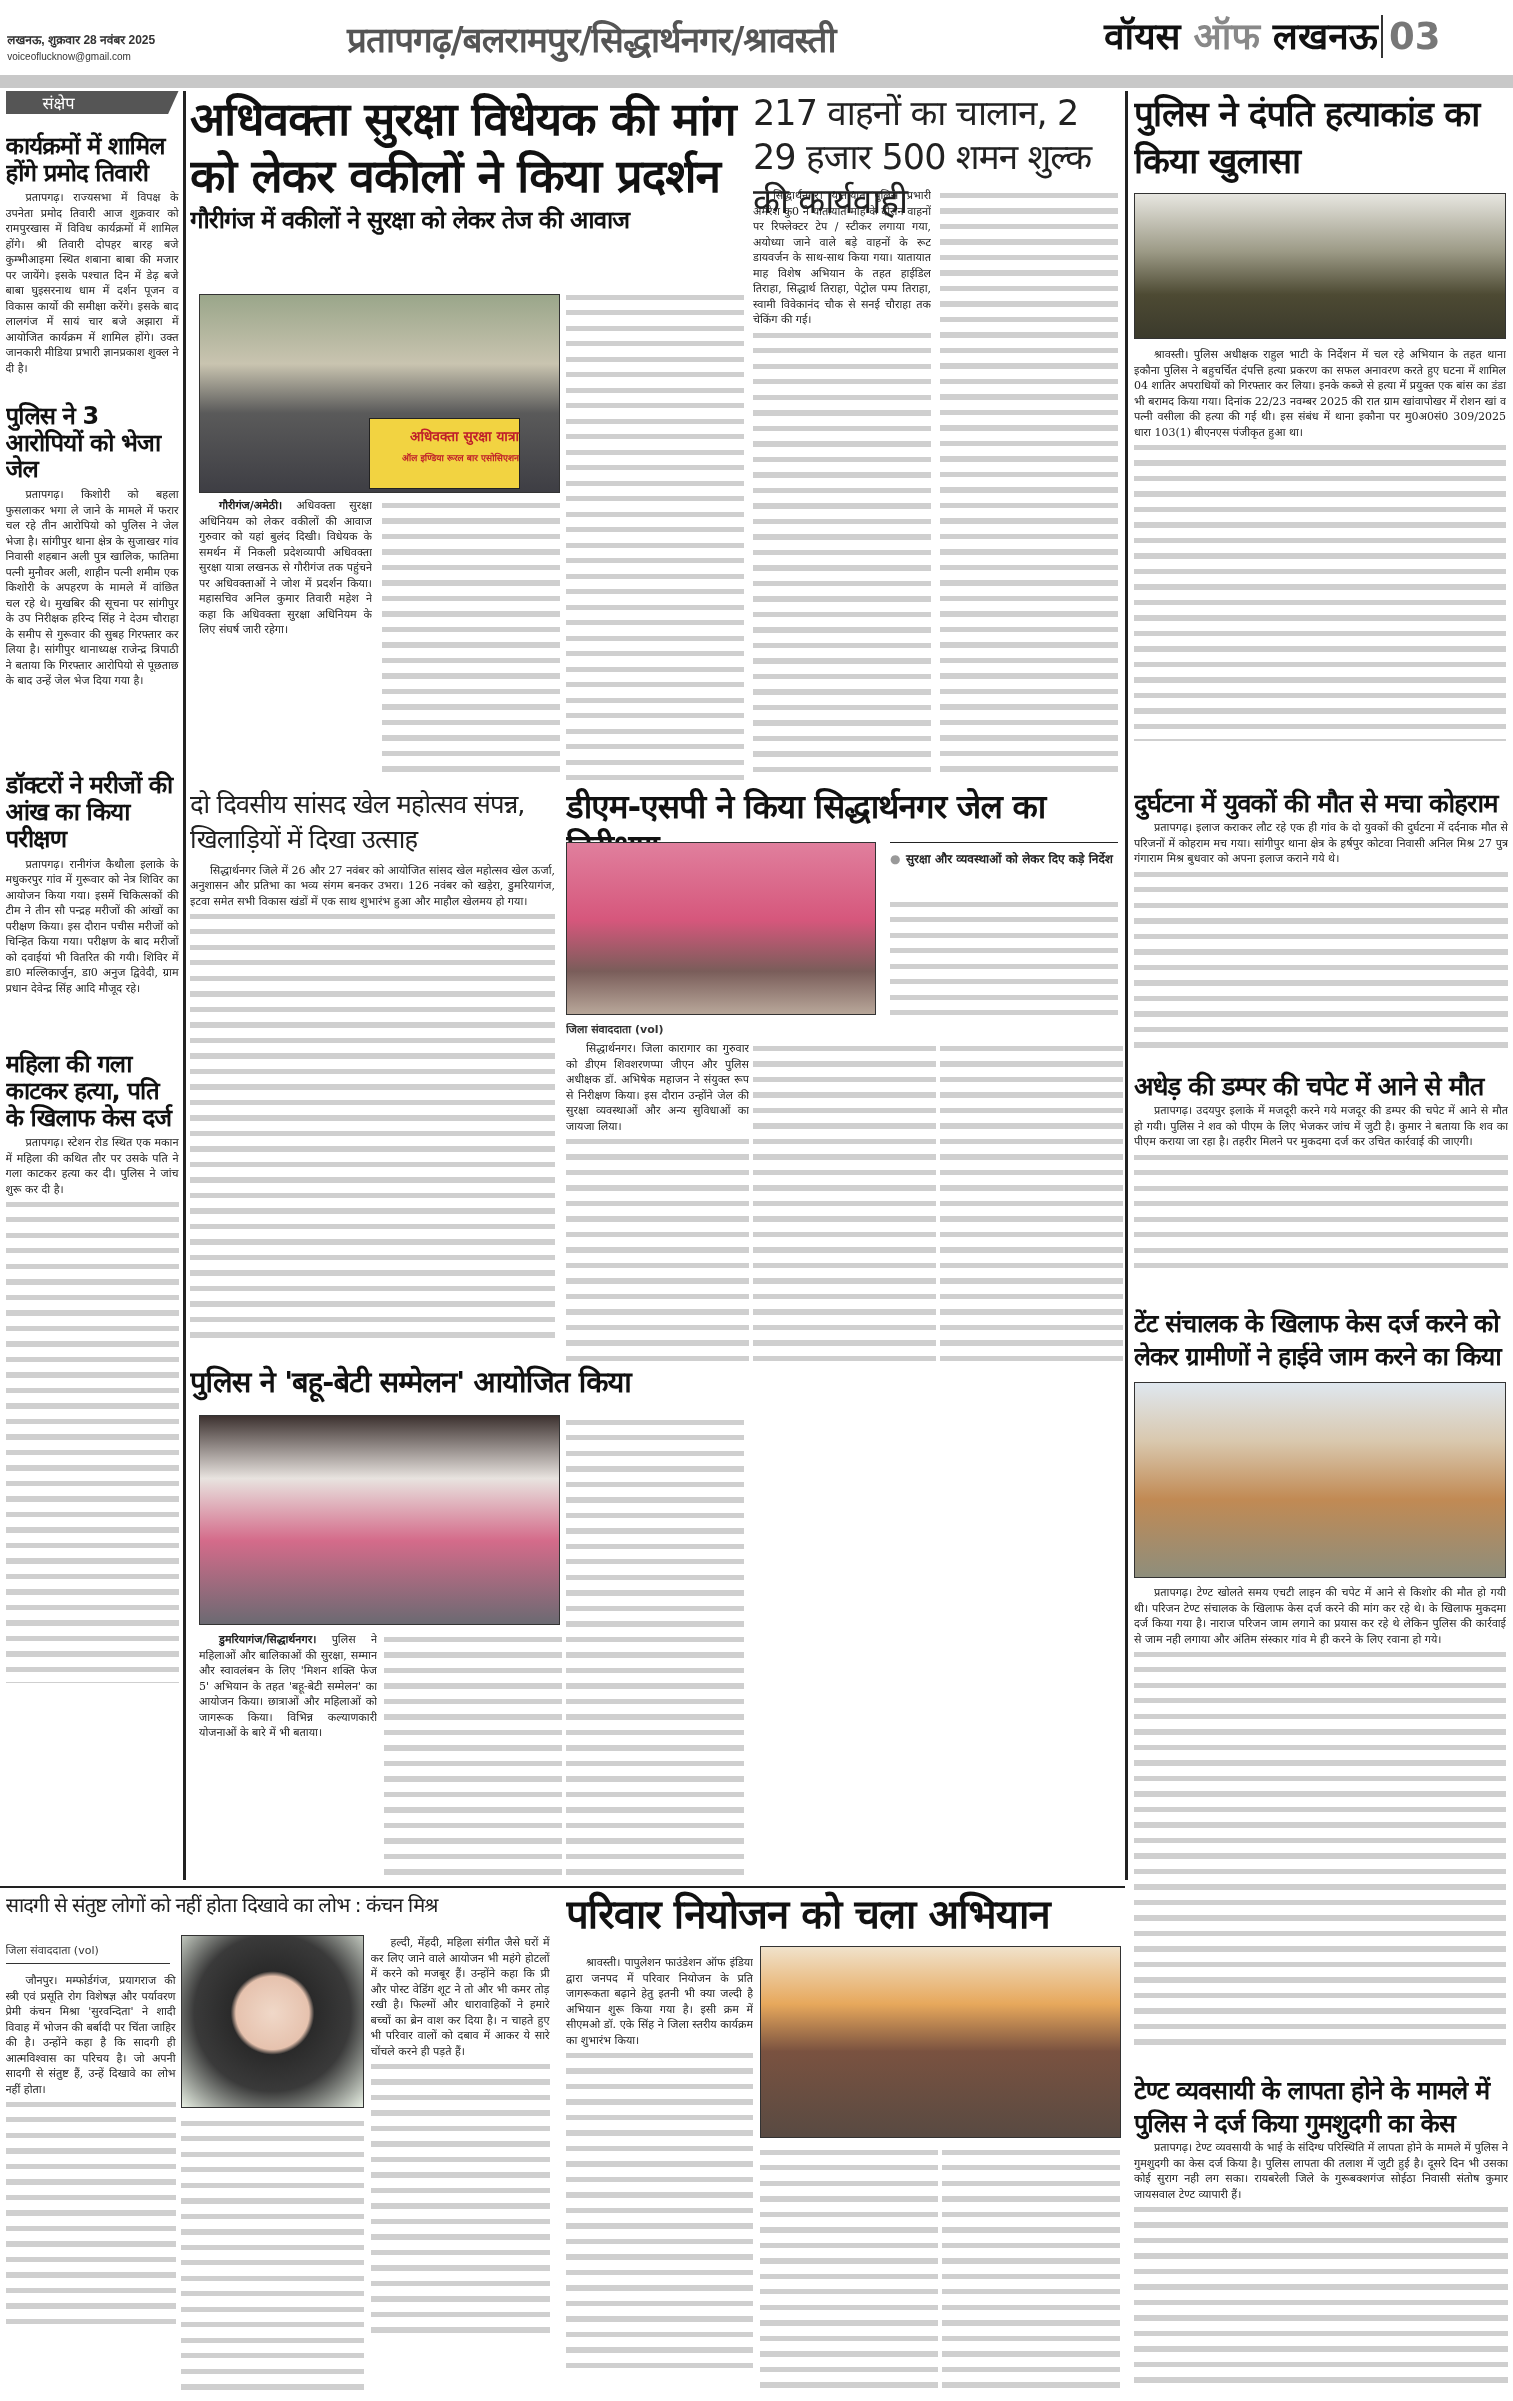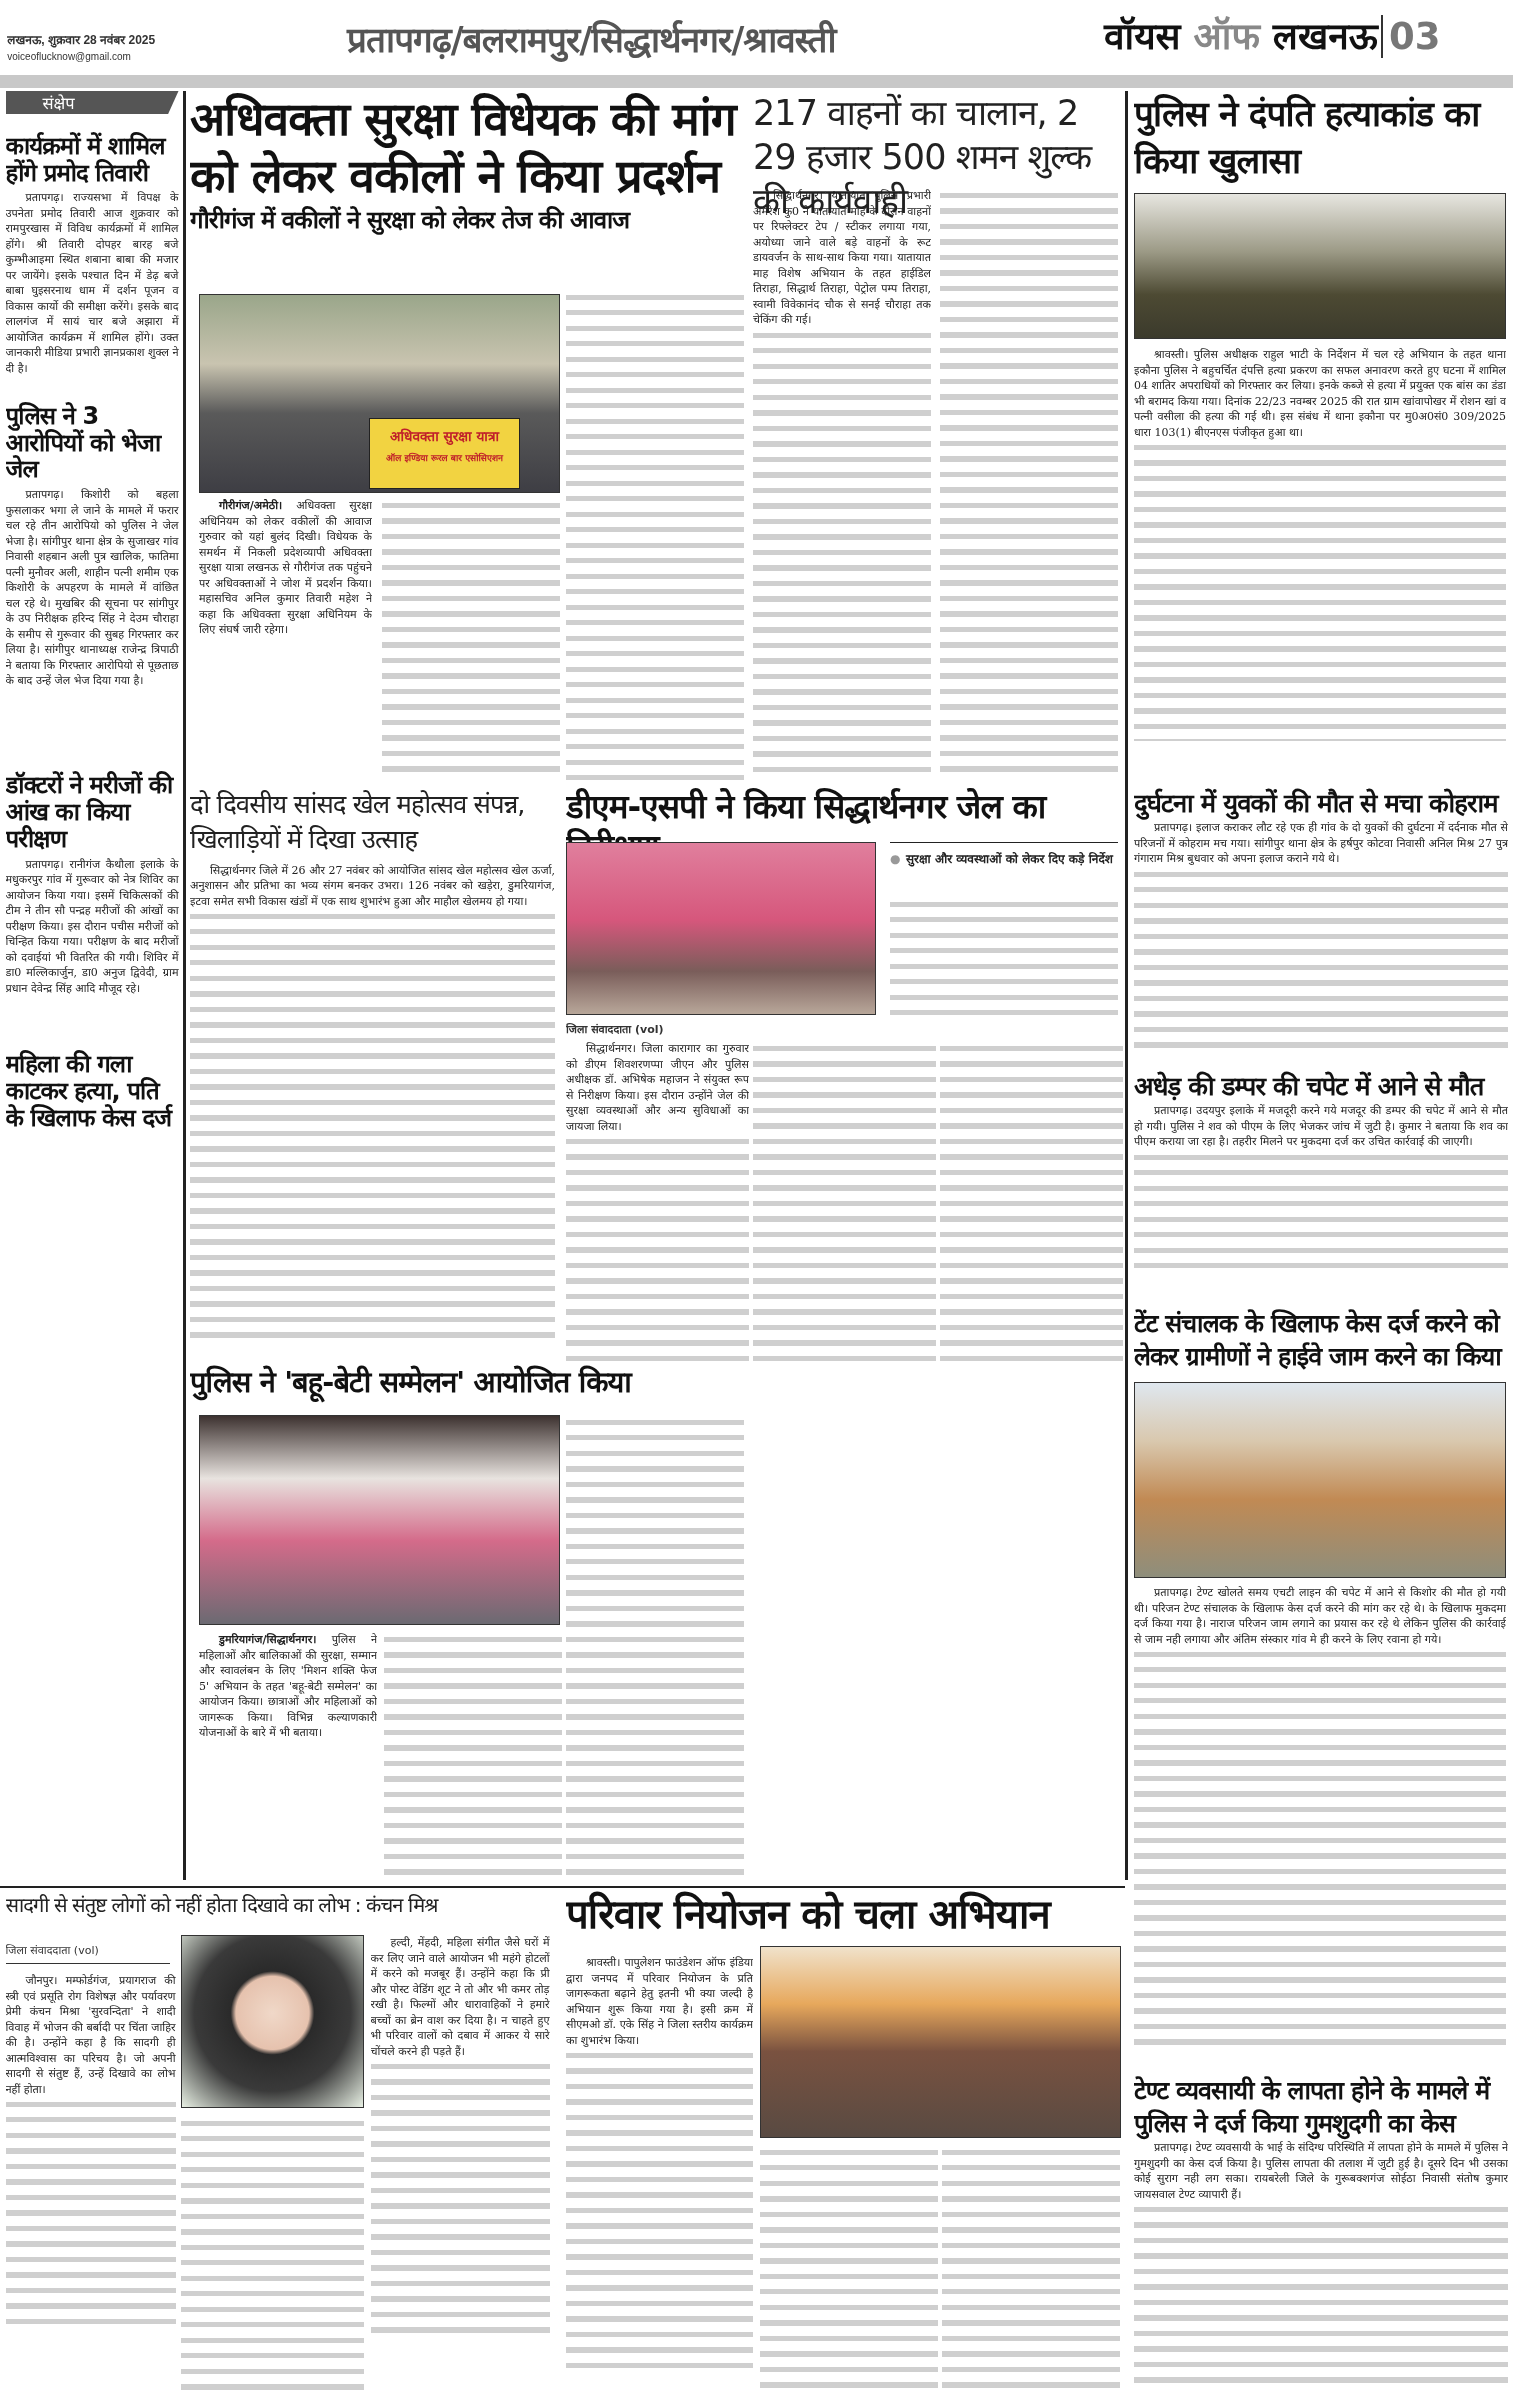--- a/index.html
+++ b/index.html
@@ -50,28 +50,32 @@
     </div>
   <div class="hed" style="font-size:24px;margin-top:7.3px">पुलिस ने 3 आरोपियों को भेजा जेल</div>
   <div class="body" style="margin-top:3.7px;height:278px;overflow:hidden">
       <p>प्रतापगढ़। किशोरी को बहला फुसलाकर भगा ले जाने के मामले में फरार चल रहे तीन आरोपियो को पुलिस ने जेल भेजा है। सांगीपुर थाना क्षेत्र के सुजाखर गांव निवासी शहबान अली पुत्र खालिक, फातिमा पत्नी मुनौवर अली, शाहीन पत्नी शमीम एक किशोरी के अपहरण के मामले में वांछित चल रहे थे। मुखबिर की सूचना पर सांगीपुर के उप निरीक्षक हरिन्द सिंह ने देउम चौराहा के समीप से गुरूवार की सुबह गिरफ्तार कर लिया है। सांगीपुर थानाध्यक्ष राजेन्द्र त्रिपाठी ने बताया कि गिरफ्तार आरोपियो से पूछताछ के बाद उन्हें जेल भेज दिया गया है।</p>
     </div>
   <div class="hed" style="font-size:24px;margin-top:7.3px">डॉक्टरों ने मरीजों की आंख का किया परीक्षण</div>
   <div class="body" style="margin-top:3.7px;height:187px;overflow:hidden">
       <p>प्रतापगढ़। रानीगंज कैथौला इलाके के मधुकरपुर गांव में गुरूवार को नेत्र शिविर का आयोजन किया गया। इसमें चिकित्सकों की टीम ने तीन सौ पन्द्रह मरीजों की आंखों का परीक्षण किया। इस दौरान पचीस मरीजों को चिन्हित किया गया। परीक्षण के बाद मरीजों को दवाईयां भी वितरित की गयी। शिविर में डा0 मल्लिकार्जुन, डा0 अनुज द्विवेदी, ग्राम प्रधान देवेन्द्र सिंह आदि मौजूद रहे।</p>
     </div>
   <div class="hed" style="font-size:24px;margin-top:7.3px">महिला की गला काटकर हत्या, पति के खिलाफ केस दर्ज</div>
+  <div class="body" style="margin-top:3.7px;height:548px;overflow:hidden">
+      <p>प्रतापगढ़। स्टेशन रोड स्थित एक मकान में महिला की कथित तौर पर उसके पति ने गला काटकर हत्या कर दी। पुलिस ने जांच शुरू कर दी है।</p>
+      <div class="filler" style="height:511px"></div>
+    </div>
 </div>
 <div class="vrule" style="left:183px;top:91px;height:1789px"></div>
 
 <div class="col" style="left:190px;top:91px;width:557px;height:694px">
   <div class="hed" style="font-size:46px;line-height:57px">अधिवक्ता सुरक्षा विधेयक की मांग को लेकर वकीलों ने किया प्रदर्शन</div>
   <div class="hed" style="font-size:24px;margin-top:1.8px">गौरीगंज में वकीलों ने सुरक्षा को लेकर तेज की आवाज</div>
   <div class="photo" style="left:9px;top:203px;width:361px;height:199px;background:linear-gradient(180deg,#9aa68a 0%,#c9c4b0 35%,#5a5a5a 60%,#3e3e44 100%)">
-    <div style="position:absolute;left:169px;top:123px;width:151px;height:71px;background:#f2d341;border:1.8px solid #222;text-align:center;font-family:'DejaVu Sans',sans-serif">
+    <div style="position:absolute;left:169px;top:123px;width:151px;height:71px;background:#f2d341;border:1.8px solid #222;text-align:right;font-family:'DejaVu Sans',sans-serif">
       <div style="color:#c0202a;font-weight:bold;font-size:13.7px;margin-top:7.3px">अधिवक्ता सुरक्षा यात्रा</div>
       <div style="color:#c0202a;font-weight:bold;font-size:9px;margin-top:5.5px">ऑल इण्डिया रूरल बार एसोसिएशन</div>
     </div>
   </div>
   <div class="body" style="position:absolute;left:9px;top:407px;width:173px;height:283px;overflow:hidden">
       <p><b>गौरीगंज/अमेठी।</b> <span>अधिवक्ता सुरक्षा अधिनियम को लेकर वकीलों की आवाज गुरुवार को यहां बुलंद दिखी। विधेयक के समर्थन में निकली प्रदेशव्यापी अधिवक्ता सुरक्षा यात्रा लखनऊ से गौरीगंज तक पहुंचने पर अधिवक्ताओं ने जोश में प्रदर्शन किया। महासचिव अनिल कुमार तिवारी महेश ने कहा कि अधिवक्ता सुरक्षा अधिनियम के लिए संघर्ष जारी रहेगा।</span></p>
     </div>
   <div class="body" style="position:absolute;left:192px;top:407px;width:178px;height:283px;overflow:hidden">
       <div class="filler"></div>
     </div>

